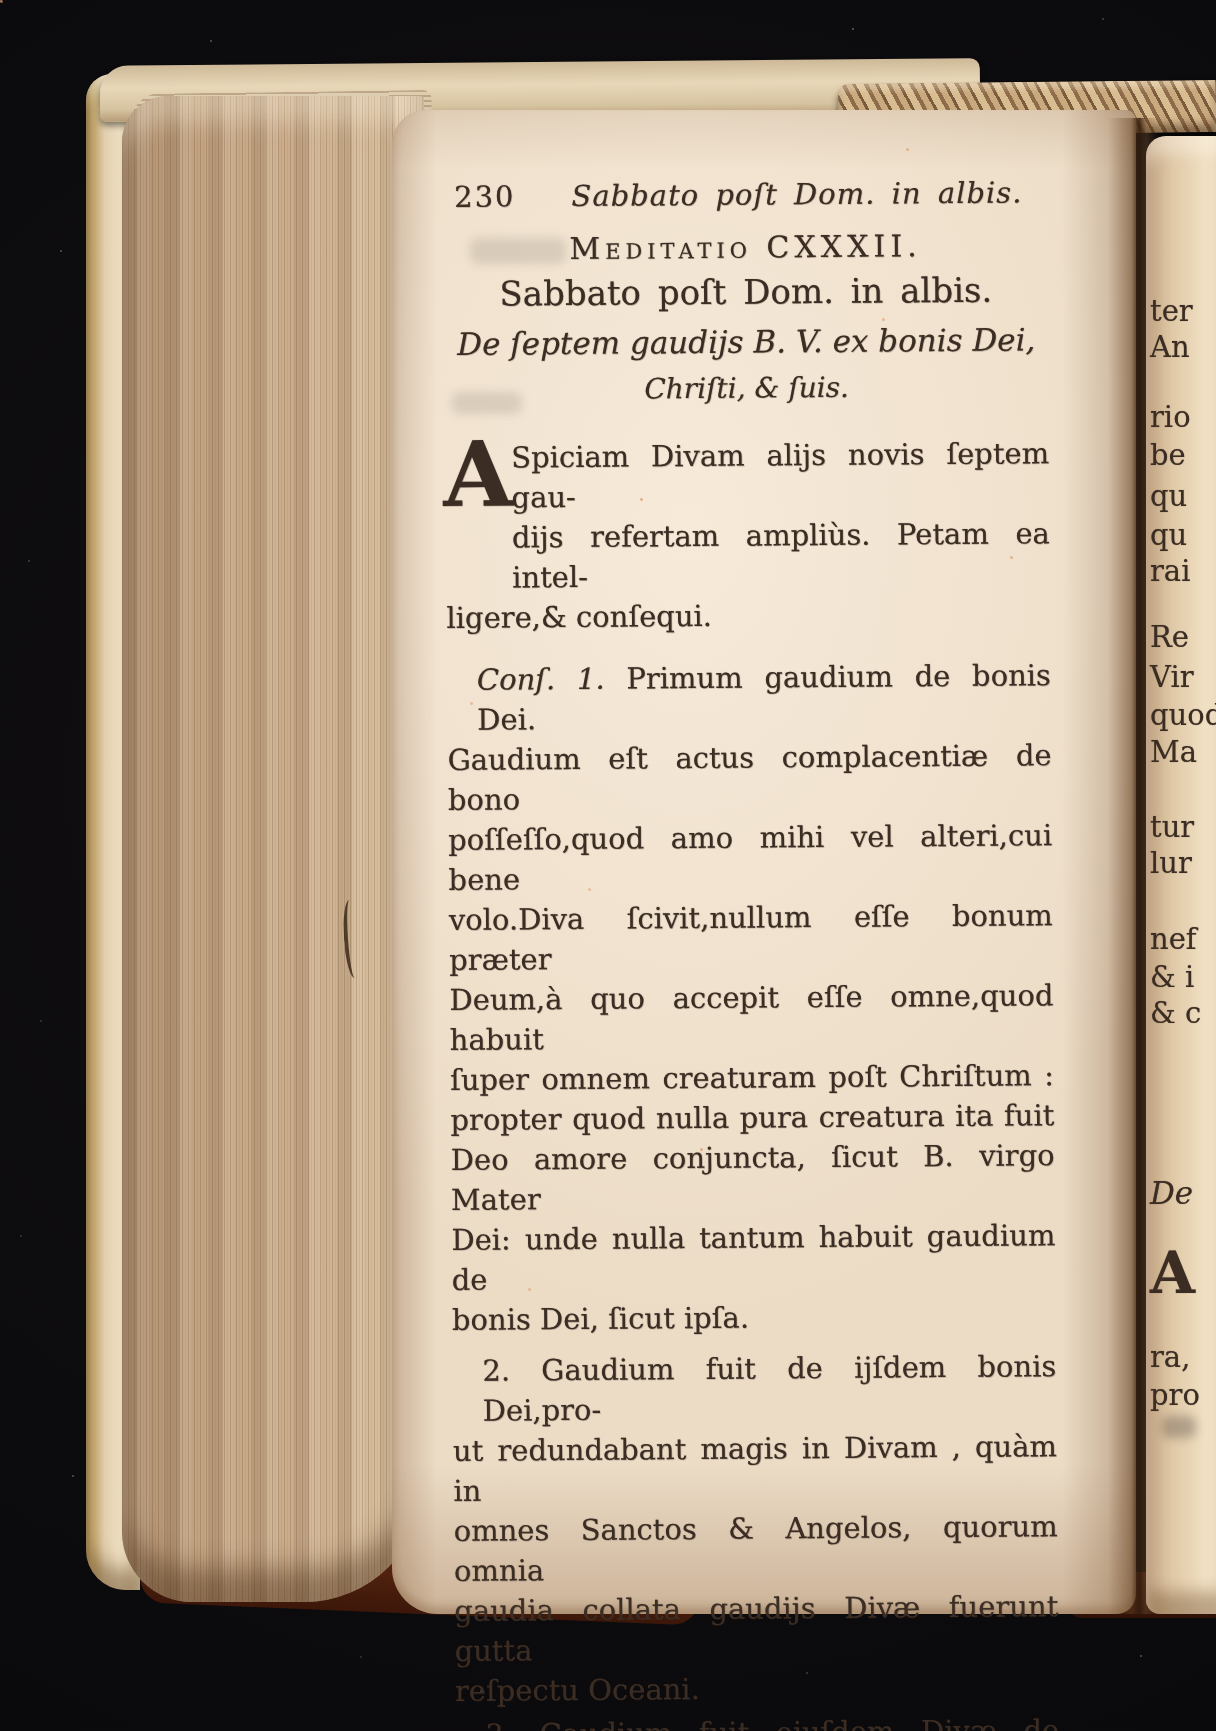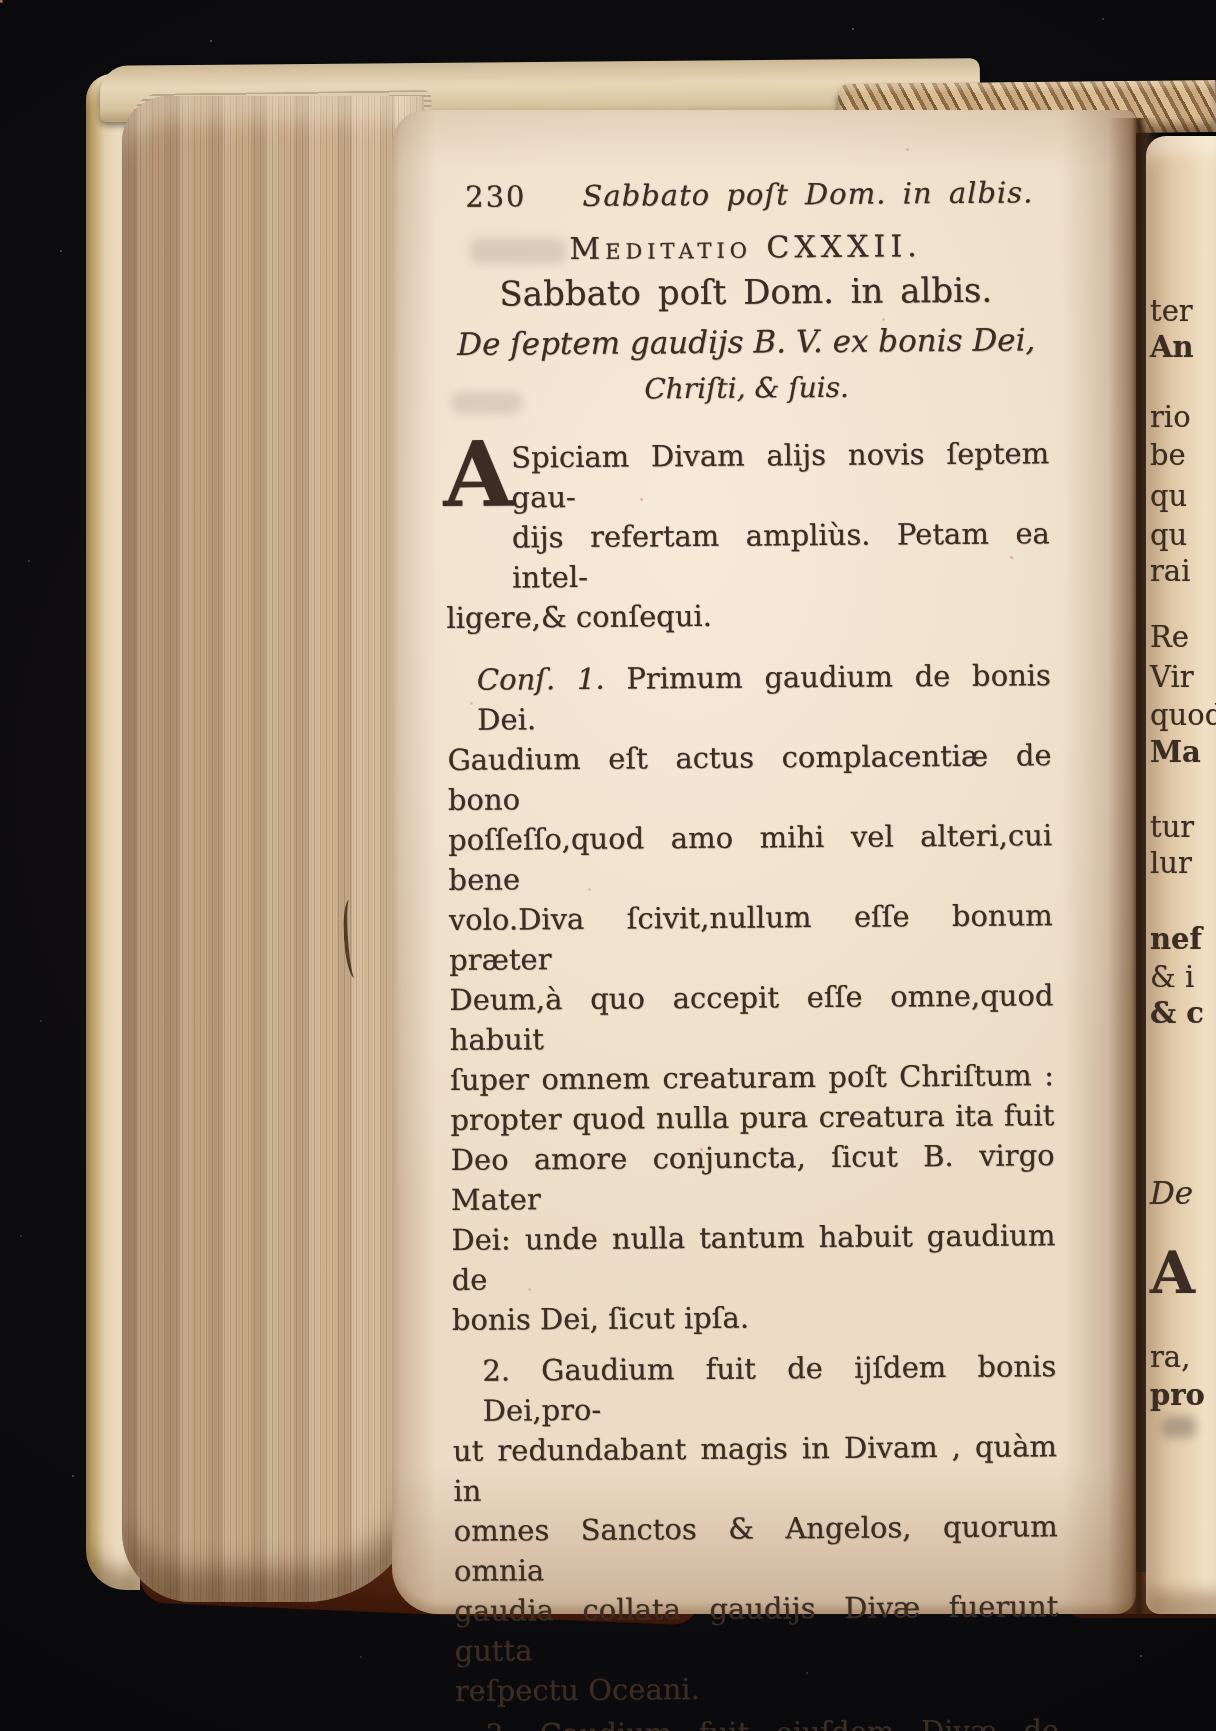--- a/index.html
+++ b/index.html
@@ -75,21 +75,21 @@
   .gutter{left:1108px;top:118px;width:58px;height:1496px;
     background:linear-gradient(90deg, rgba(90,58,32,0) 0%, rgba(104,68,38,.45) 40%, rgba(52,30,15,.85) 54%, rgba(120,84,52,.40) 66%, rgba(120,84,52,0) 90%);}
 
   
   .right-page{left:1146px;top:136px;width:80px;height:1478px;
     background:linear-gradient(90deg,#c3a583 0%,#dfc8a6 32%,#f0dfc2 72%,#f2e2c8 100%);
     border-radius:20px 0 0 14px;overflow:hidden;
     box-shadow:inset 0 18px 14px rgba(255,248,235,.4), inset 0 -22px 16px rgba(110,74,42,.4);}
   .frag{position:absolute;left:4px;color:#3b2d23;font-size:29px;line-height:30px;white-space:nowrap;
         text-shadow:0 0 1px rgba(59,45,35,.55);}
-  .frag.b{font-weight:bold;}
+  .frag.b{font-weight:normal;}
   .frag.it{font-style:italic;font-size:31px;}
   .frag.bigA{font-size:58px;font-weight:bold;line-height:50px;}
 
   
   .ghost{background:rgba(120,108,100,.20);filter:blur(5px);border-radius:8px;}
   .g1{left:470px;top:238px;width:96px;height:26px;}
   .g2{left:452px;top:392px;width:70px;height:22px;}
   .g3{left:1162px;top:1416px;width:34px;height:22px;background:rgba(80,70,64,.35);}
 
   
@@ -98,21 +98,21 @@
       700px 1148px 0 rgba(210,130,88,.55), 976px 758px 0 rgba(216,138,94,.5),
       528px 1288px 0 rgba(222,148,100,.5), 1010px 556px 0 rgba(216,138,94,.55),
       846px 1242px 0 rgba(210,130,88,.5), 470px 702px 0 rgba(216,138,94,.45),
       906px 148px 0 rgba(222,148,100,.6), 588px 888px 0 rgba(210,130,88,.4);}
 
   
   .text-block{position:absolute;left:443px;top:180px;width:604px;color:#3b2d23;
     transform:rotate(-.45deg);transform-origin:left top;
     text-shadow:0 0 1px rgba(59,45,35,.5), .7px .8px 0 rgba(59,45,35,.22);}
   .header-row{display:flex;align-items:baseline;height:44px;font-size:29px;}
-  .pagenum{margin-left:22px;letter-spacing:2px;}
+  .pagenum{margin-left:11px;letter-spacing:2px;}
   .running{font-style:italic;margin-left:56px;letter-spacing:1px;word-spacing:6px;}
   .meditatio{margin-top:8px;height:38px;text-align:center;font-variant:small-caps;
     font-size:30px;letter-spacing:5px;}
   .main-title{margin-top:4px;height:44px;text-align:center;font-size:34px;word-spacing:6px;}
   .sub1{margin-top:8px;height:42px;text-align:center;font-style:italic;font-size:31px;}
   .sub2{margin-top:6px;height:38px;text-align:center;font-style:italic;font-size:28px;}
 
   .para{font-size:29px;line-height:40px;}
   .p1{margin-top:26px;position:relative;}
   .p2{margin-top:22px;}

